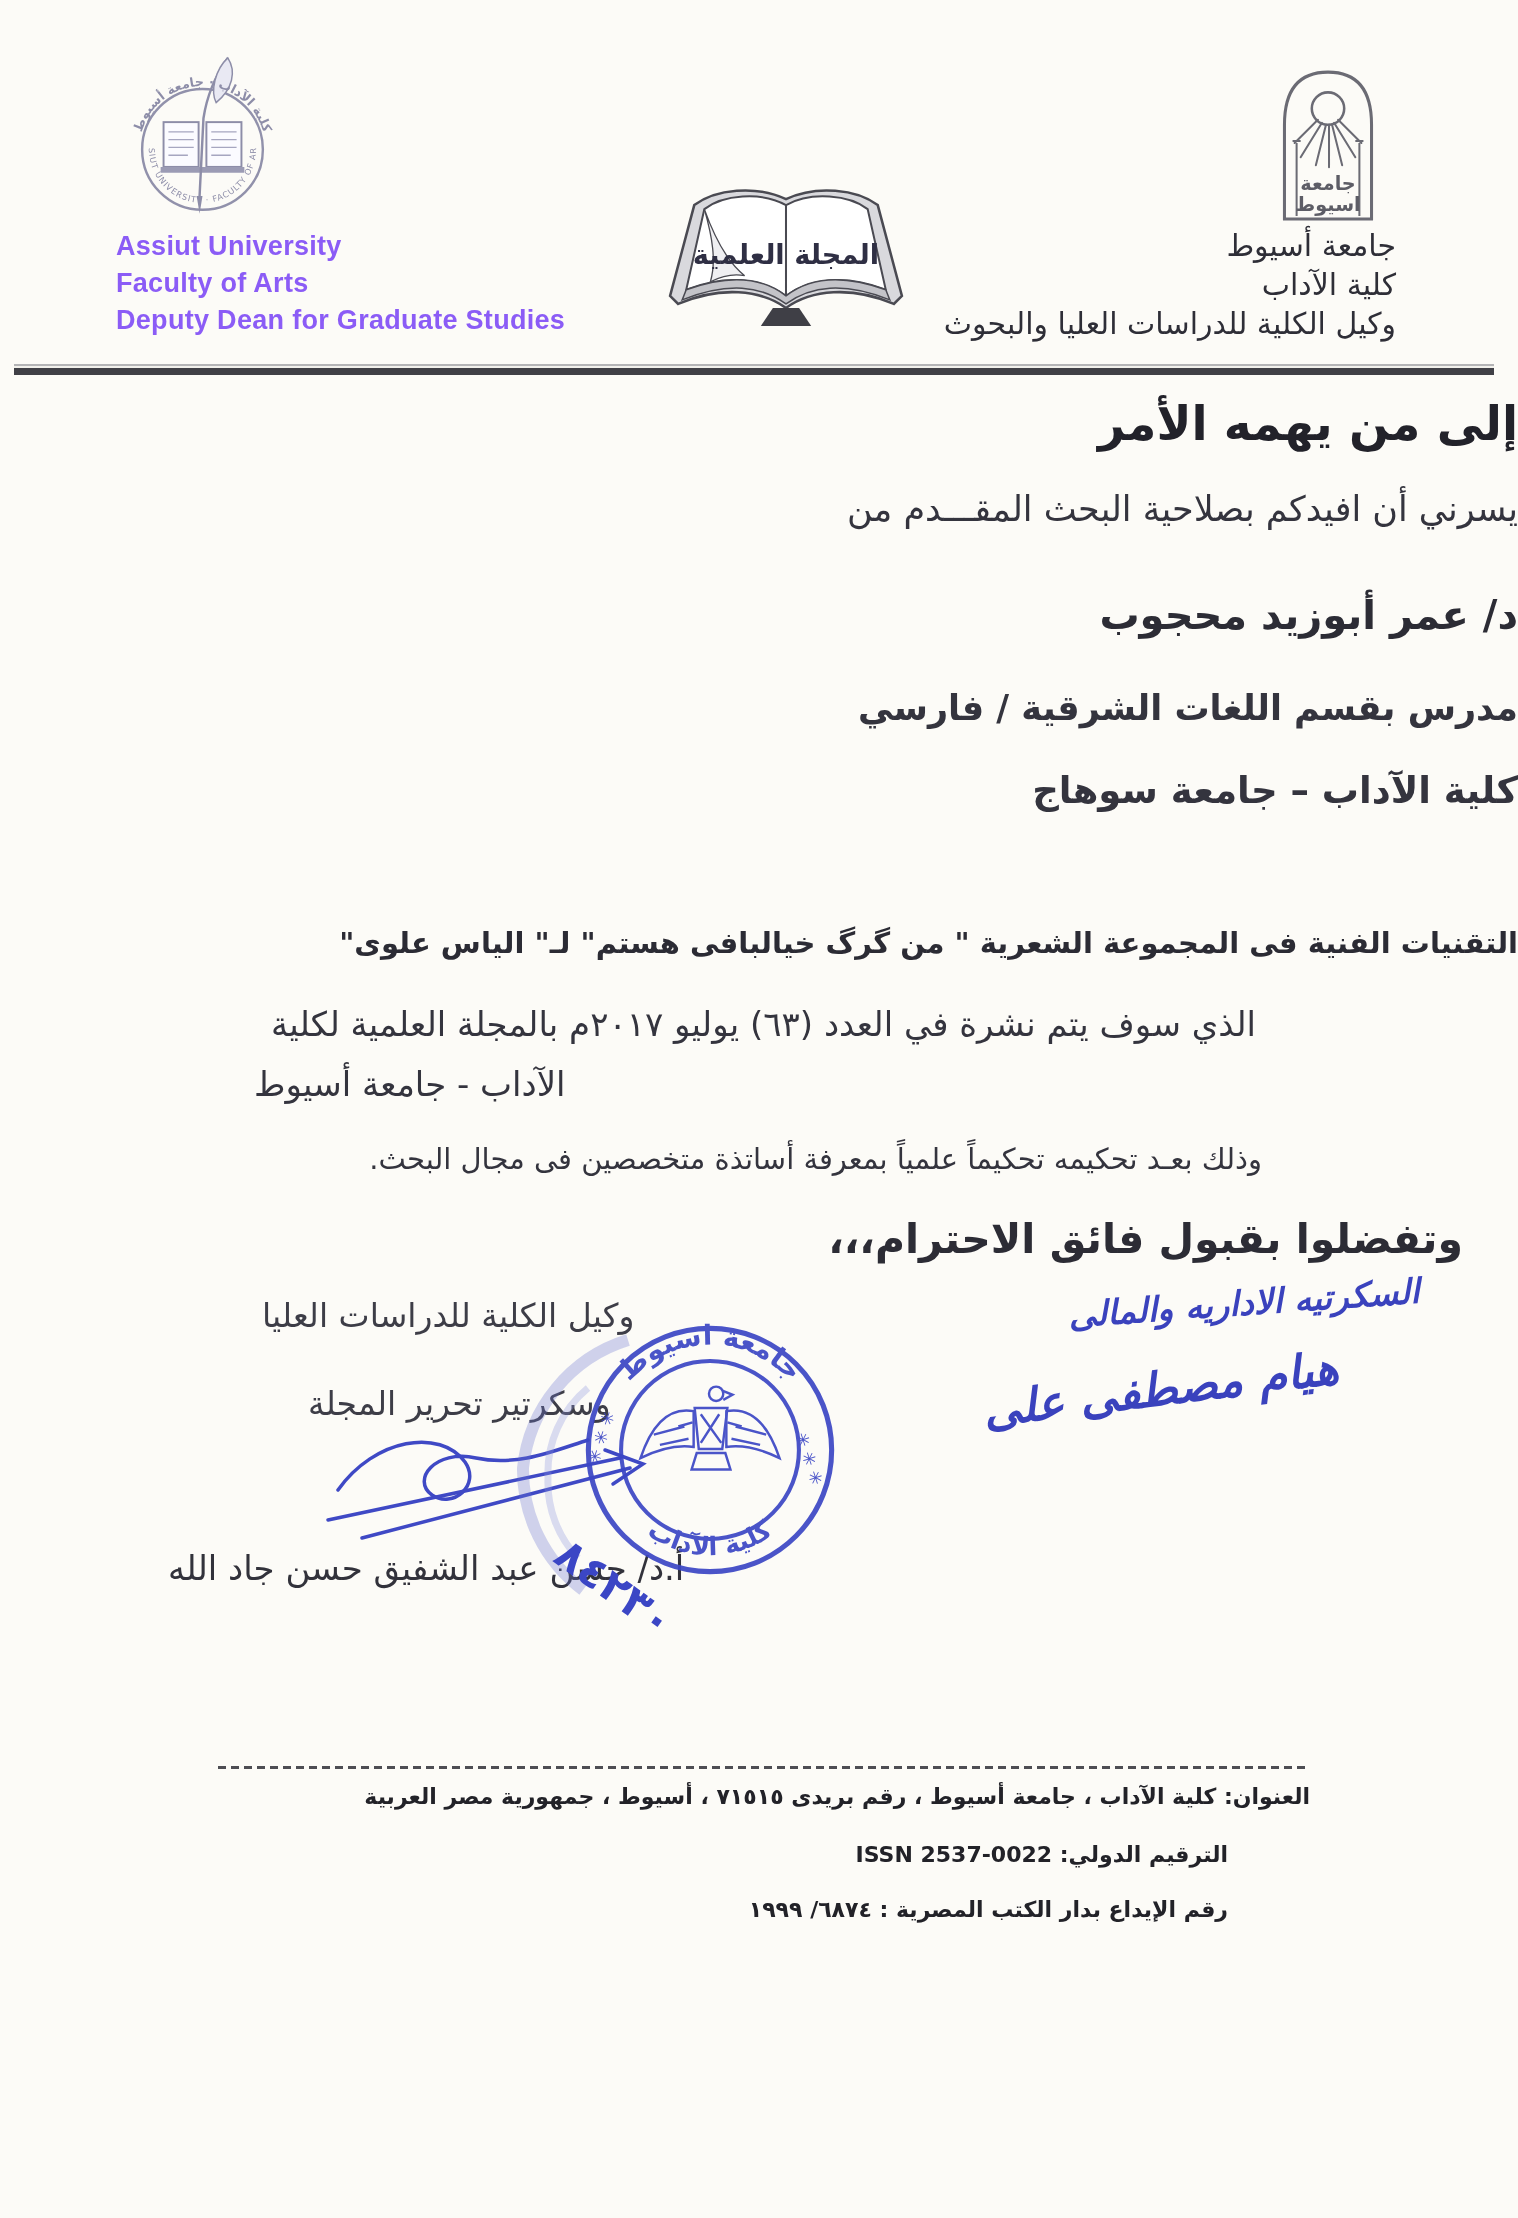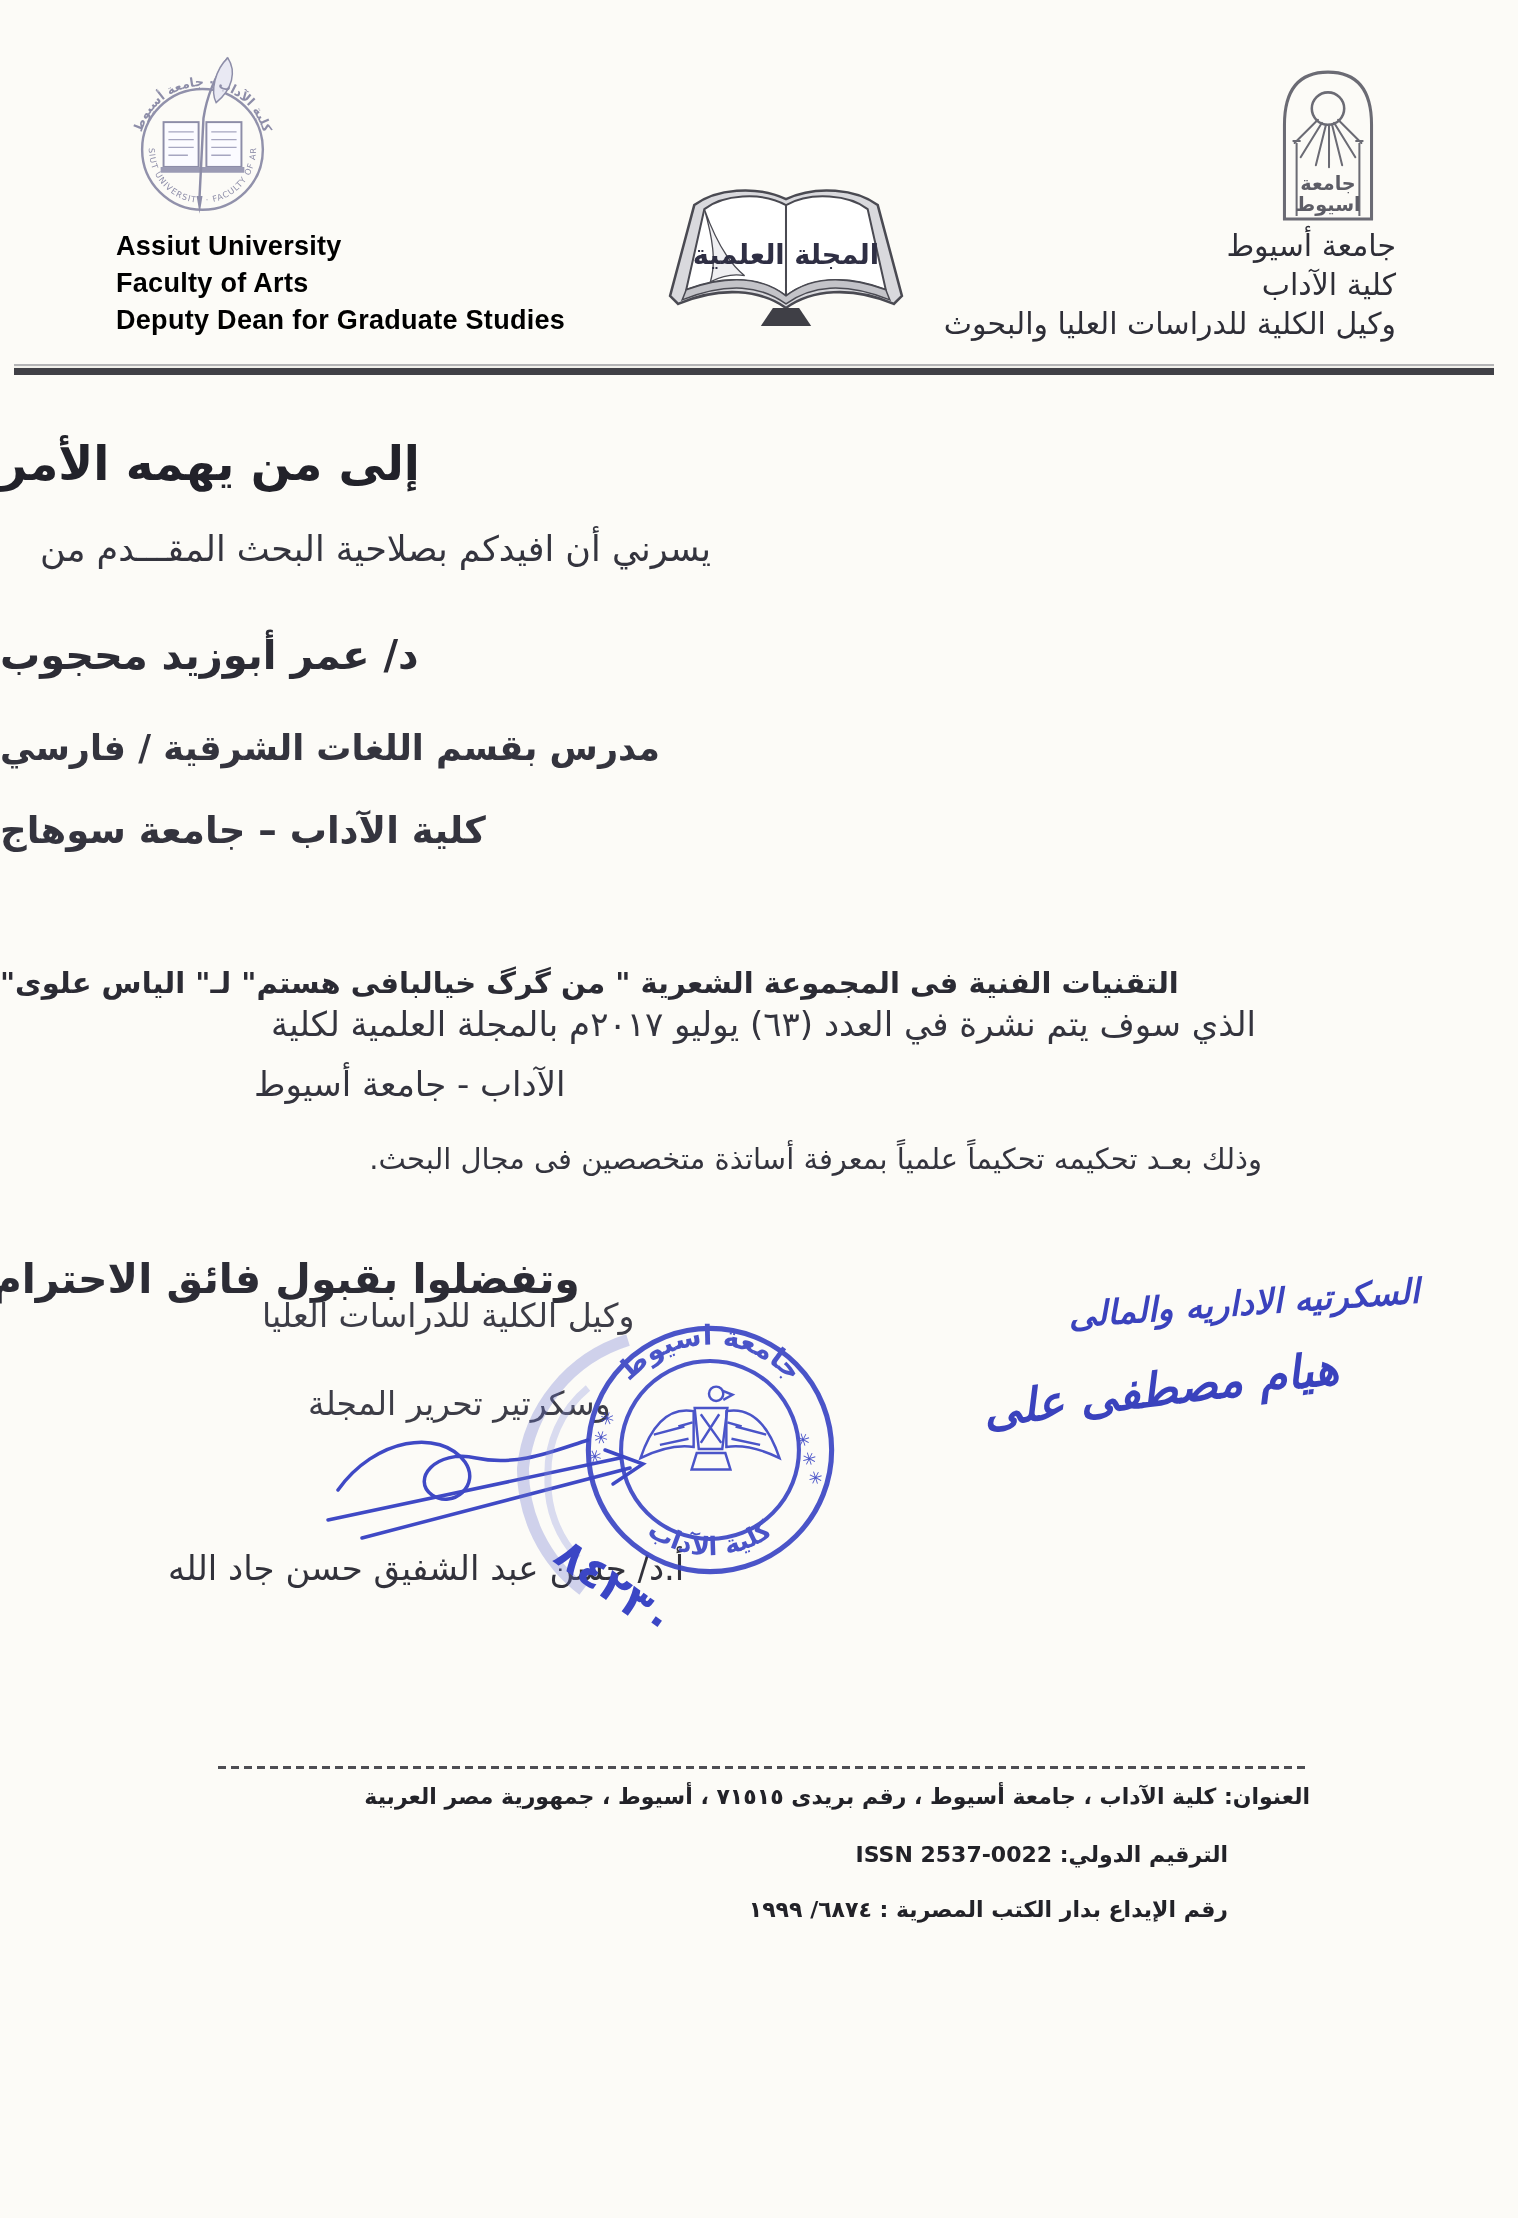--- a/index.html
+++ b/index.html
@@ -1,28 +1,28 @@
 <!DOCTYPE html>
 <html lang="ar"><head>
 <meta charset="utf-8">
 <style>
   html,body{margin:0;padding:0;background:#fcfbf7;}
   .page{position:relative;width:1518px;height:2218px;background:#fcfbf7;overflow:hidden;
         font-family:"DejaVu Sans",sans-serif;color:#33333d;}
   .abs{position:absolute;}
   
   .en-header{left:116px;top:228px;font-family:"Liberation Sans","DejaVu Sans",sans-serif;
-             font-weight:bold;font-size:27px;line-height:37px;color:#000000;letter-spacing:.3px;}
+             font-weight:bold;font-size:27px;line-height:37px;color:#8b5cf6;letter-spacing:.3px;}
   .ar-header{right:122px;top:226px;text-align:right;direction:rtl;font-size:30px;line-height:39px;color:#2e2e37;}
   .ar-header .bold{font-weight:normal;}
   .divider{left:14px;top:364px;width:1480px;height:11px;
            background:linear-gradient(to bottom,#b4b4b6 0 2px,#f2f1ec 2px 4px,#404046 4px 11px);}
   
   .line{left:0;right:0;direction:rtl;color:#34343e;}
-  .center{text-align:left;margin-top:40px;}
+  .center{text-align:right;}
   .title{top:396px;font-size:47px;font-weight:bold;color:#22222a;}
   .intro{top:489px;font-size:35px;padding-left:40px;}
   .researcher{top:592px;font-size:40px;font-weight:bold;color:#2c2c35;}
   .position{top:688px;font-size:35px;font-weight:600;}
   .affiliation{top:769px;font-size:37px;font-weight:600;}
   .titled{top:864px;font-size:34px;font-weight:bold;}
   .research-title{top:926px;font-size:29px;font-weight:bold;color:#2b2b34;}
   .pub1{top:1004px;right:262px;left:auto;text-align:right;font-size:34px;}
   .pub2{top:1064px;left:254px;right:auto;text-align:left;font-size:34px;}
   .review{top:1142px;right:256px;left:170px;text-align:right;font-size:29px;}

